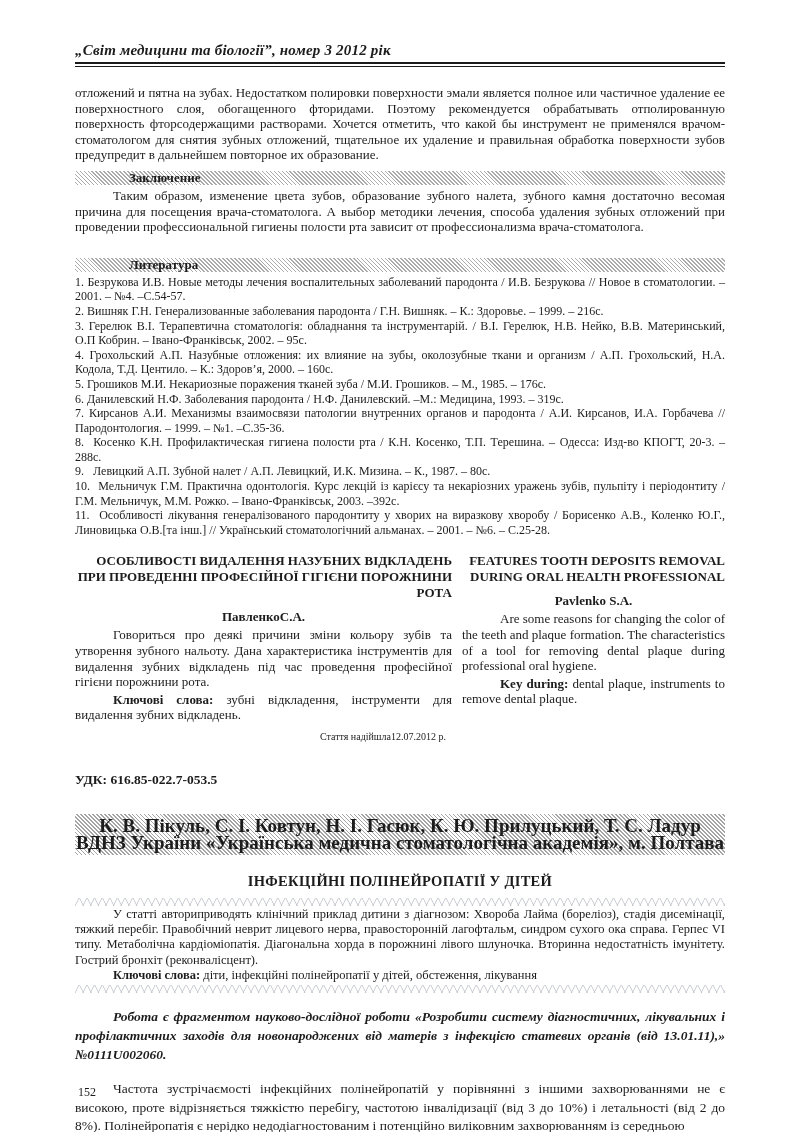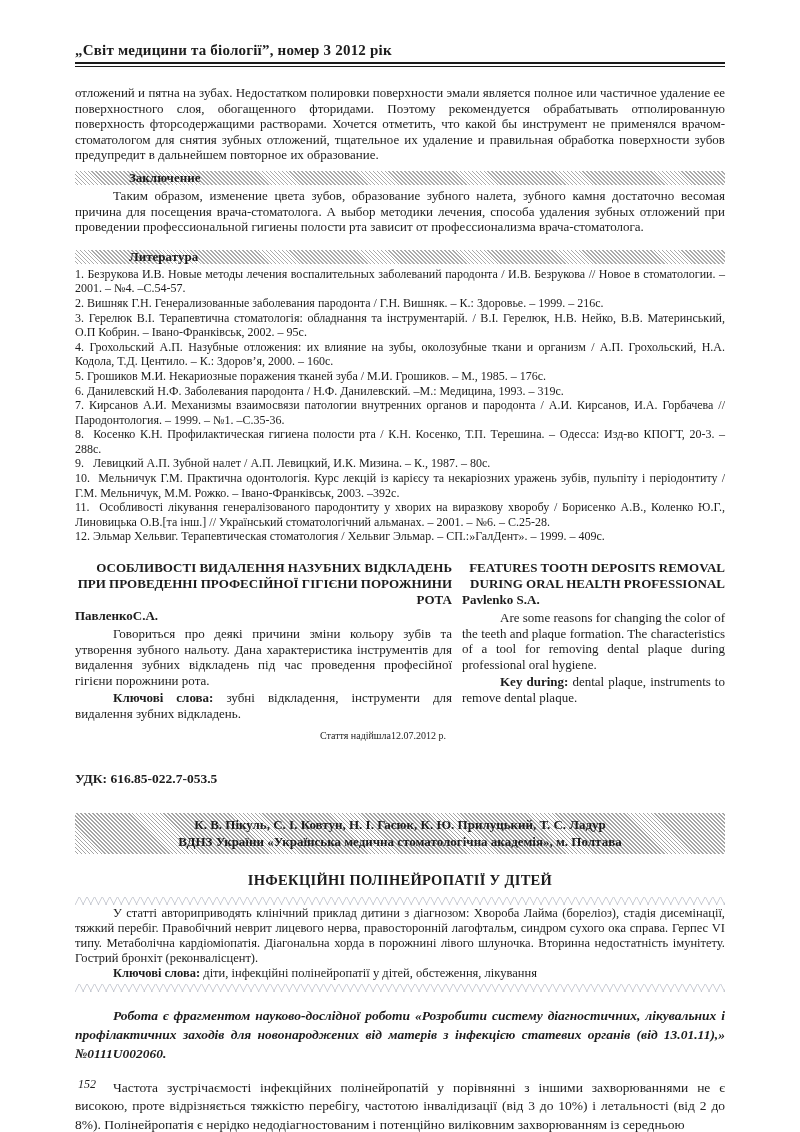--- a/index.html
+++ b/index.html
@@ -5,21 +5,21 @@
   html,body{margin:0;padding:0;}
   body{
     width:800px;height:1132px;background:#ffffff;overflow:hidden;
     font-family:"Liberation Serif","DejaVu Serif",serif;
     color:#1c1c1c;position:relative;
   }
   .page{margin:0 75px;width:650px;}
 
   
   .running-header{
-    margin-top:42px;font-size:15px;font-weight:bold;
+    margin-top:42px;font-size:15px;font-weight:bold;font-style:italic;
     letter-spacing:0.2px;padding-bottom:3px;
   }
   .double-rule{border-top:2px solid #1a1a1a;border-bottom:1px solid #1a1a1a;height:2px;}
 
   
   .para{margin:0;text-align:justify;font-size:13px;line-height:15.6px;}
   .p-cont{margin-top:18px;}
   .indent{text-indent:38px;}
 
   
@@ -36,84 +36,83 @@
 
   
   .refs{margin-top:3px;}
   .ref{margin:0;text-align:justify;font-size:12px;line-height:14.6px;}
 
   
   .abs-cols{display:flex;margin-top:16px;}
   .abs-col-ua{width:377px;margin-right:10px;}
   .abs-col-en{width:263px;}
   .abs-title{font-weight:bold;font-size:13px;line-height:16px;text-align:right;}
-  .abs-author{font-weight:bold;font-size:13px;margin-top:0;}
+  .abs-author{font-weight:bold;font-size:13px;text-align:center;margin-top:8px;}
   .abs-body{margin:2px 0 0 0;text-align:justify;font-size:13px;line-height:15.6px;}
   .received{margin-top:8px;text-align:right;font-size:10px;padding-right:6px;}
 
   
   .udc{margin-top:30px;font-weight:bold;font-size:13.5px;}
   .authors-band{
-    margin-top:26px;padding:3px 0 4px 0;text-align:center;font-weight:bold;font-size:13px;line-height:17px;
+    margin-top:26px;padding:3px 0 4px 0;text-align:center;font-weight:bold;font-size:19px;line-height:17px;
     background:repeating-linear-gradient(45deg,#ffffff 0px,#ffffff 1.6px,#a5a5a5 1.6px,#a5a5a5 2.8px);
   }
   .article-title{margin-top:18px;text-align:center;font-weight:bold;font-size:14.5px;letter-spacing:0.3px;}
 
   
   .zigzag{
     height:8px;line-height:8px;font-size:8px;color:#b9bdc6;overflow:hidden;white-space:nowrap;
     letter-spacing:-1px;user-select:none;
   }
   .zz-top{margin-top:8px;}
   .zz-bottom{margin-bottom:4px;}
   .abstract-box{padding:1px 0 2px 0;}
   .abstract-box p{margin:0;text-align:justify;font-size:12.5px;line-height:15.2px;}
 
   .framework{
     margin:14px 0 0 0;text-align:justify;font-size:13.5px;line-height:19px;
     font-weight:bold;font-style:italic;
   }
   .intro{margin:16px 0 0 0;text-align:justify;font-size:13.5px;line-height:18.6px;text-indent:38px;}
 
-  .page-number{position:absolute;left:78px;bottom:40px;font-size:12px;font-style:italic;}
+  .page-number{position:absolute;left:78px;bottom:32px;font-size:12px;}
   b{font-weight:bold;}
 </style>
 </head>
 <body>
 
 <div class="page">
 
   <div class="running-header">
     <span>„Світ медицини та біології”, номер 3 2012 рік</span>
   </div>
   <div class="double-rule"></div>
 
   <p class="para p-cont">отложений и пятна на зубах. Недостатком полировки поверхности эмали является полное или частичное удаление ее поверхностного слоя, обогащенного фторидами. Поэтому рекомендуется обрабатывать отполированную поверхность фторсодержащими растворами. Хочется отметить, что какой бы инструмент не применялся врачом-стоматологом для снятия зубных отложений, тщательное их удаление и правильная обработка поверхности зубов предупредит в дальнейшем повторное их образование.</p>
 
   <div class="band pad55">
     <span class="band-label">Заключение</span>
   </div>
   <p class="para indent concl-text">Таким образом, изменение цвета зубов, образование зубного налета, зубного камня достаточно весомая причина для посещения врача-стоматолога. А выбор методики лечения, способа удаления зубных отложений при проведении профессиональной гигиены полости рта зависит от профессионализма врача-стоматолога.</p>
 
-  <div class="band pad55" style="margin-top:15px;">
+  <div class="band pad55" style="margin-top:23px;">
     <span class="band-label">Литература</span>
   </div>
   <div class="refs">
     <div class="ref">1. Безрукова И.В. Новые методы лечения воспалительных заболеваний пародонта / И.В. Безрукова // Новое в стоматологии. – 2001. – №4. –С.54-57.</div>
     <div class="ref">2. Вишняк Г.Н. Генерализованные заболевания пародонта / Г.Н. Вишняк. – К.: Здоровье. – 1999. – 216с.</div>
     <div class="ref">3. Герелюк В.І. Терапевтична стоматологія: обладнання та інструментарій. / В.І. Герелюк, Н.В. Нейко, В.В. Материнський, О.П Кобрин. – Івано-Франківськ, 2002. – 95с.</div>
     <div class="ref">4. Грохольский А.П. Назубные отложения: их влияние на зубы, околозубные ткани и организм / А.П. Грохольский, Н.А. Кодола, Т.Д. Центило. – К.: Здоров’я, 2000. – 160с.</div>
     <div class="ref">5. Грошиков М.И. Некариозные поражения тканей зуба / М.И. Грошиков. – М., 1985. – 176с.</div>
     <div class="ref">6. Данилевский Н.Ф. Заболевания пародонта / Н.Ф. Данилевский. –М.: Медицина, 1993. – 319с.</div>
     <div class="ref">7. Кирсанов А.И. Механизмы взаимосвязи патологии внутренних органов и пародонта / А.И. Кирсанов, И.А. Горбачева // Пародонтология. – 1999. – №1. –С.35-36.</div>
     <div class="ref">8.&nbsp;&nbsp;Косенко К.Н. Профилактическая гигиена полости рта / К.Н. Косенко, Т.П. Терешина. – Одесса: Изд-во КПОГТ, 20-3. – 288с.</div>
     <div class="ref">9.&nbsp;&nbsp;&nbsp;Левицкий А.П. Зубной налет / А.П. Левицкий, И.К. Мизина. – К., 1987. – 80с.</div>
     <div class="ref">10.&nbsp;&nbsp;Мельничук Г.М. Практична одонтологія. Курс лекцій із карієсу та некаріозних уражень зубів, пульпіту і періодонтиту / Г.М. Мельничук, М.М. Рожко. – Івано-Франківськ, 2003. –392с.</div>
     <div class="ref">11.&nbsp;&nbsp;Особливості лікування генералізованого пародонтиту у хворих на виразкову хворобу / Борисенко А.В., Коленко Ю.Г., Линовицька О.В.[та інш.] // Український стоматологічний альманах. – 2001. – №6. – С.25-28.</div>
-    <div class="ref">12. Эльмар Хельвиг. Терапевтическая стоматология / Хельвиг Эльмар. – СП.:»ГалДент». – 1999. – 409с.</div>
   </div>
 
 
   <div class="abs-cols">
     <div class="abs-col-ua">
       <div class="abs-title">ОСОБЛИВОСТІ ВИДАЛЕННЯ НАЗУБНИХ ВІДКЛАДЕНЬ ПРИ ПРОВЕДЕННІ ПРОФЕСІЙНОЇ ГІГІЄНИ ПОРОЖНИНИ РОТА</div>
       <div class="abs-author">ПавленкоС.А.</div>
       <p class="abs-body indent">Говориться про деякі причини зміни кольору зубів та утворення зубного нальоту. Дана характеристика інструментів для видалення зубних відкладень під час проведення професійної гігієни порожнини рота.</p>
       <p class="abs-body indent"><b>Ключові слова:</b><span> зубні відкладення, інструменти для видалення зубних відкладень.</span></p>
       <div class="received">Стаття надійшла12.07.2012 р.</div>

